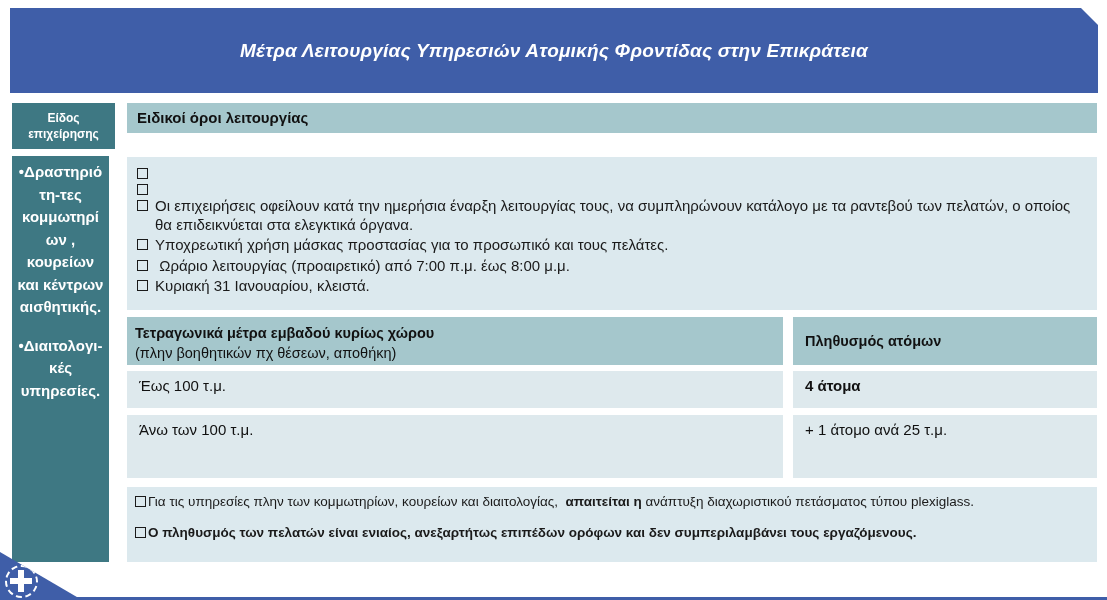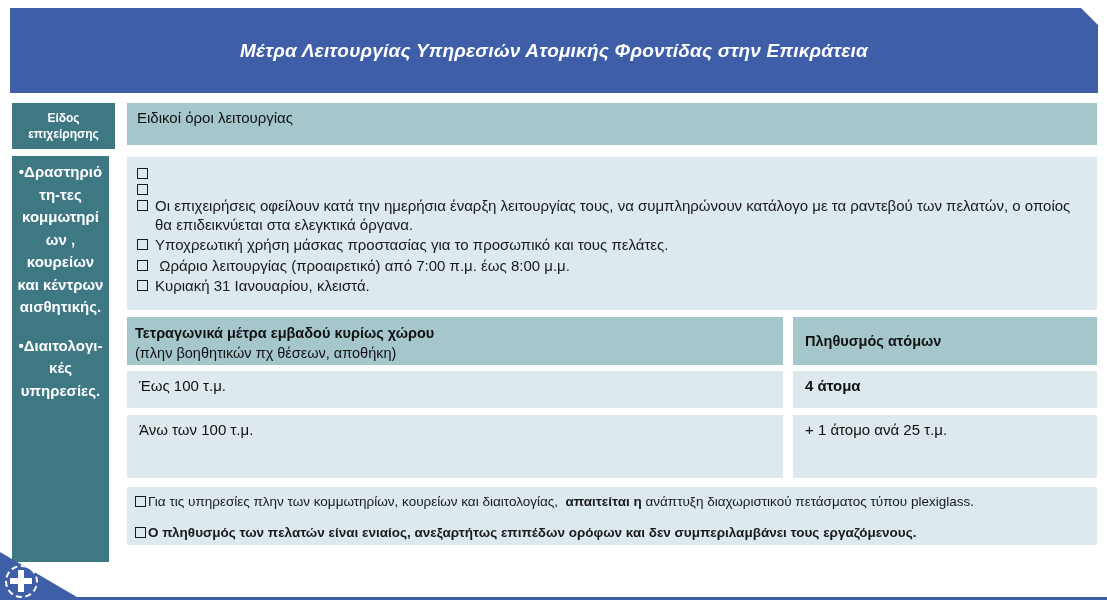--- a/index.html
+++ b/index.html
@@ -30,23 +30,23 @@
   }
   .sidebar-body{
     position:absolute;left:12px;top:156px;width:97px;height:406px;
     background:#3E7883;color:#fff;
     box-sizing:border-box;padding:5px 4px;
     text-align:center;font-weight:700;font-size:15px;line-height:1.5;
   }
   .sidebar-body p{margin:0 0 16px 0;overflow-wrap:break-word;}
   
   .main-header{
-    position:absolute;left:127px;top:103px;width:970px;height:42px;
+    position:absolute;left:127px;top:103px;width:970px;height:30px;
     background:#A5C7CC;box-sizing:border-box;padding:6px 10px;
-    font-weight:400;font-size:15px;color:#111;
+    font-weight:700;font-size:15px;color:#111;
   }
   .checklist-box{
     position:absolute;left:127px;top:157px;width:970px;height:153px;
     background:#DCE9EE;box-sizing:border-box;padding:7px 8px;
   }
   .checklist-box ul{list-style:none;margin:0;padding:0;}
   .checklist-box li{
     display:flex;align-items:flex-start;
     font-size:15px;line-height:1.28;margin:0 0 1px 0;
   }
@@ -71,21 +71,21 @@
   .cell{
     position:absolute;background:#DEE9ED;box-sizing:border-box;
     padding:6px 12px;font-size:15px;color:#111;
   }
   .r1c1{left:127px;top:371px;width:656px;height:37px;}
   .r1c2{left:793px;top:371px;width:304px;height:37px;font-weight:bold;}
   .r2c1{left:127px;top:415px;width:656px;height:63px;}
   .r2c2{left:793px;top:415px;width:304px;height:63px;}
   
   .notes-box{
-    position:absolute;left:127px;top:487px;width:970px;height:58px;
+    position:absolute;left:127px;top:487px;width:970px;height:75px;
     background:#DCE9EE;box-sizing:border-box;padding:6px 8px;
   }
   .notes-box p{
     margin:0 0 13px 0;display:flex;align-items:flex-start;
     font-size:13.5px;line-height:1.35;
   }
   .notes-box .chk{margin:3px 2px 0 0;}
   .note-bold{font-weight:700;}
   .note-text{white-space:pre-wrap;}
   

